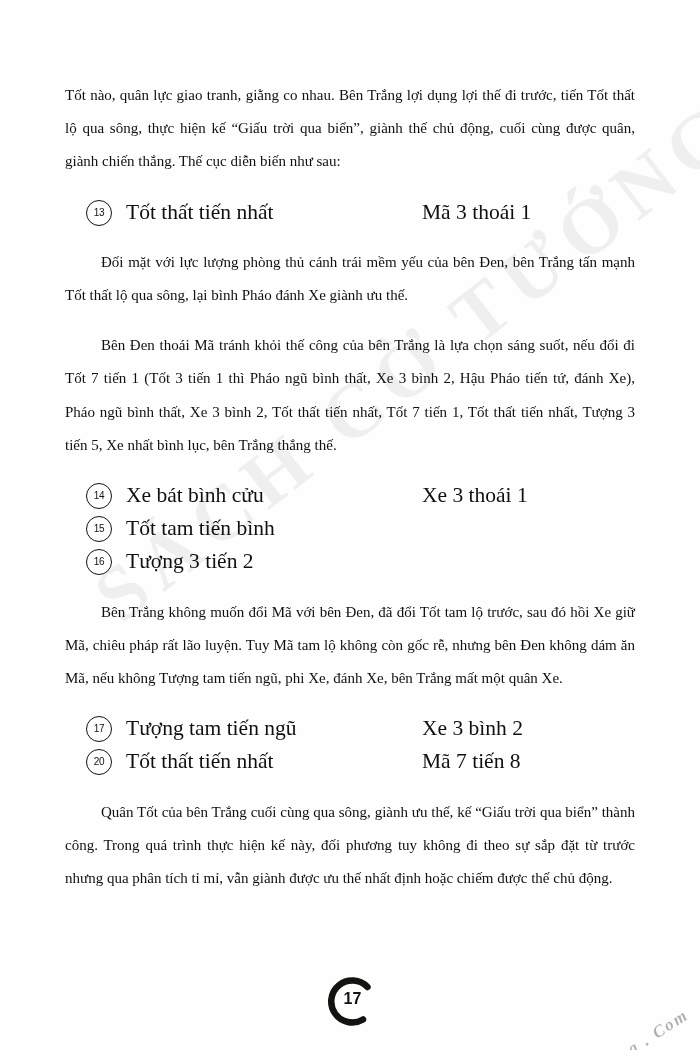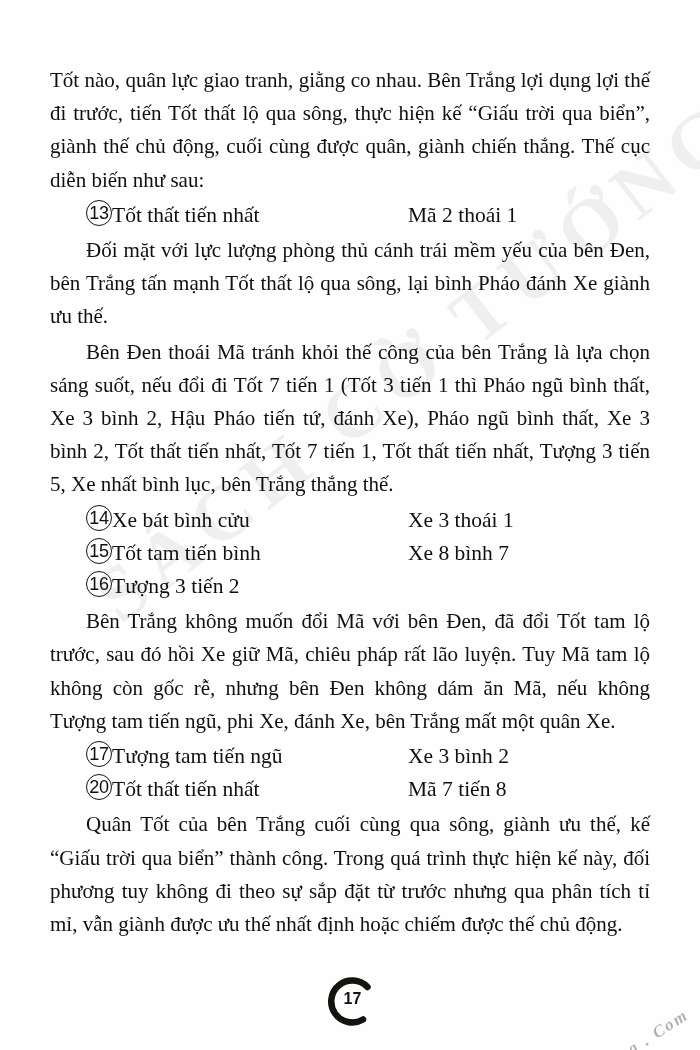--- a/index.html
+++ b/index.html
@@ -68,22 +68,22 @@
   
   .content {
     position: absolute;
     left: 48px;
     top: 62px;
     width: 604px;
     z-index: 2;
   }
 
   p.para {
-    margin: 2px;
-    font-size: 21px;
+    margin: 17px;
+    font-size: 15px;
     line-height: 33.2px;
     text-align: justify;
     text-justify: inter-word;
     text-indent: 0;
     -webkit-hyphens: none;
     hyphens: none;
   }
   p.para.indent {
     text-indent: 36px;
   }
@@ -111,25 +111,26 @@
   }
   .move-num {
     display: inline-flex;
     align-items: center;
     justify-content: center;
     width: 24px;
     height: 24px;
     min-width: 24px;
     border: 1.6px solid #15130f;
     border-radius: 50%;
-    font-size: 18px;
+    font-size: 10px;
     line-height: 1;
     font-family: "Liberation Sans", sans-serif;
     font-weight: 400;
     margin-left: 38px;
+    margin-right: 14px;
     position: relative;
     top: -3px;
     letter-spacing: -0.3px;
   }
   .move-white {
     display: inline-block;
     width: 296px;
   }
   .move-black {
     display: inline-block;
@@ -184,38 +185,37 @@
   </div>
 
   <div class="content">
 
     <p class="para nostretch">Tốt nào, quân lực giao tranh, giằng co nhau. Bên Trắng lợi dụng lợi thế đi trước, tiến Tốt thất lộ qua sông, thực hiện kế “Giấu trời qua biển”, giành thế chủ động, cuối cùng được quân, giành chiến thắng. Thế cục diễn biến như sau:</p>
 
     <ul class="move-list">
       <li class="move-row">
         <span class="move-num">13</span>
         <span class="move-white">Tốt thất tiến nhất</span>
-        <span class="move-black">Mã 2 thoái 1</span>
+        <span class="move-black">Mã 3 thoái 1</span>
       </li>
     </ul>
 
     <p class="para indent nostretch">Đối mặt với lực lượng phòng thủ cánh trái mềm yếu của bên Đen, bên Trắng tấn mạnh Tốt thất lộ qua sông, lại bình Pháo đánh Xe giành ưu thế.</p>
 
     <p class="para indent nostretch">Bên Đen thoái Mã tránh khỏi thế công của bên Trắng là lựa chọn sáng suốt, nếu đổi đi Tốt 7 tiến 1 (Tốt 3 tiến 1 thì Pháo ngũ bình thất, Xe 3 bình 2, Hậu Pháo tiến tứ, đánh Xe), Pháo ngũ bình thất, Xe 3 bình 2, Tốt thất tiến nhất, Tốt 7 tiến 1, Tốt thất tiến nhất, Tượng 3 tiến 5, Xe nhất bình lục, bên Trắng thắng thế.</p>
 
     <ul class="move-list">
       <li class="move-row">
         <span class="move-num">14</span>
         <span class="move-white">Xe bát bình cửu</span>
         <span class="move-black">Xe 3 thoái 1</span>
       </li>
       <li class="move-row">
         <span class="move-num">15</span>
         <span class="move-white">Tốt tam tiến bình</span>
-        <span class="move-black">Xe 8 bình 7</span>
       </li>
       <li class="move-row">
         <span class="move-num">16</span>
         <span class="move-black">Tượng 3 tiến 2</span>
       </li>
     </ul>
 
     <p class="para indent nostretch">Bên Trắng không muốn đổi Mã với bên Đen, đã đổi Tốt tam lộ trước, sau đó hồi Xe giữ Mã, chiêu pháp rất lão luyện. Tuy Mã tam lộ không còn gốc rễ, nhưng bên Đen không dám ăn Mã, nếu không Tượng tam tiến ngũ, phi Xe, đánh Xe, bên Trắng mất một quân Xe.</p>
 
     <ul class="move-list">

